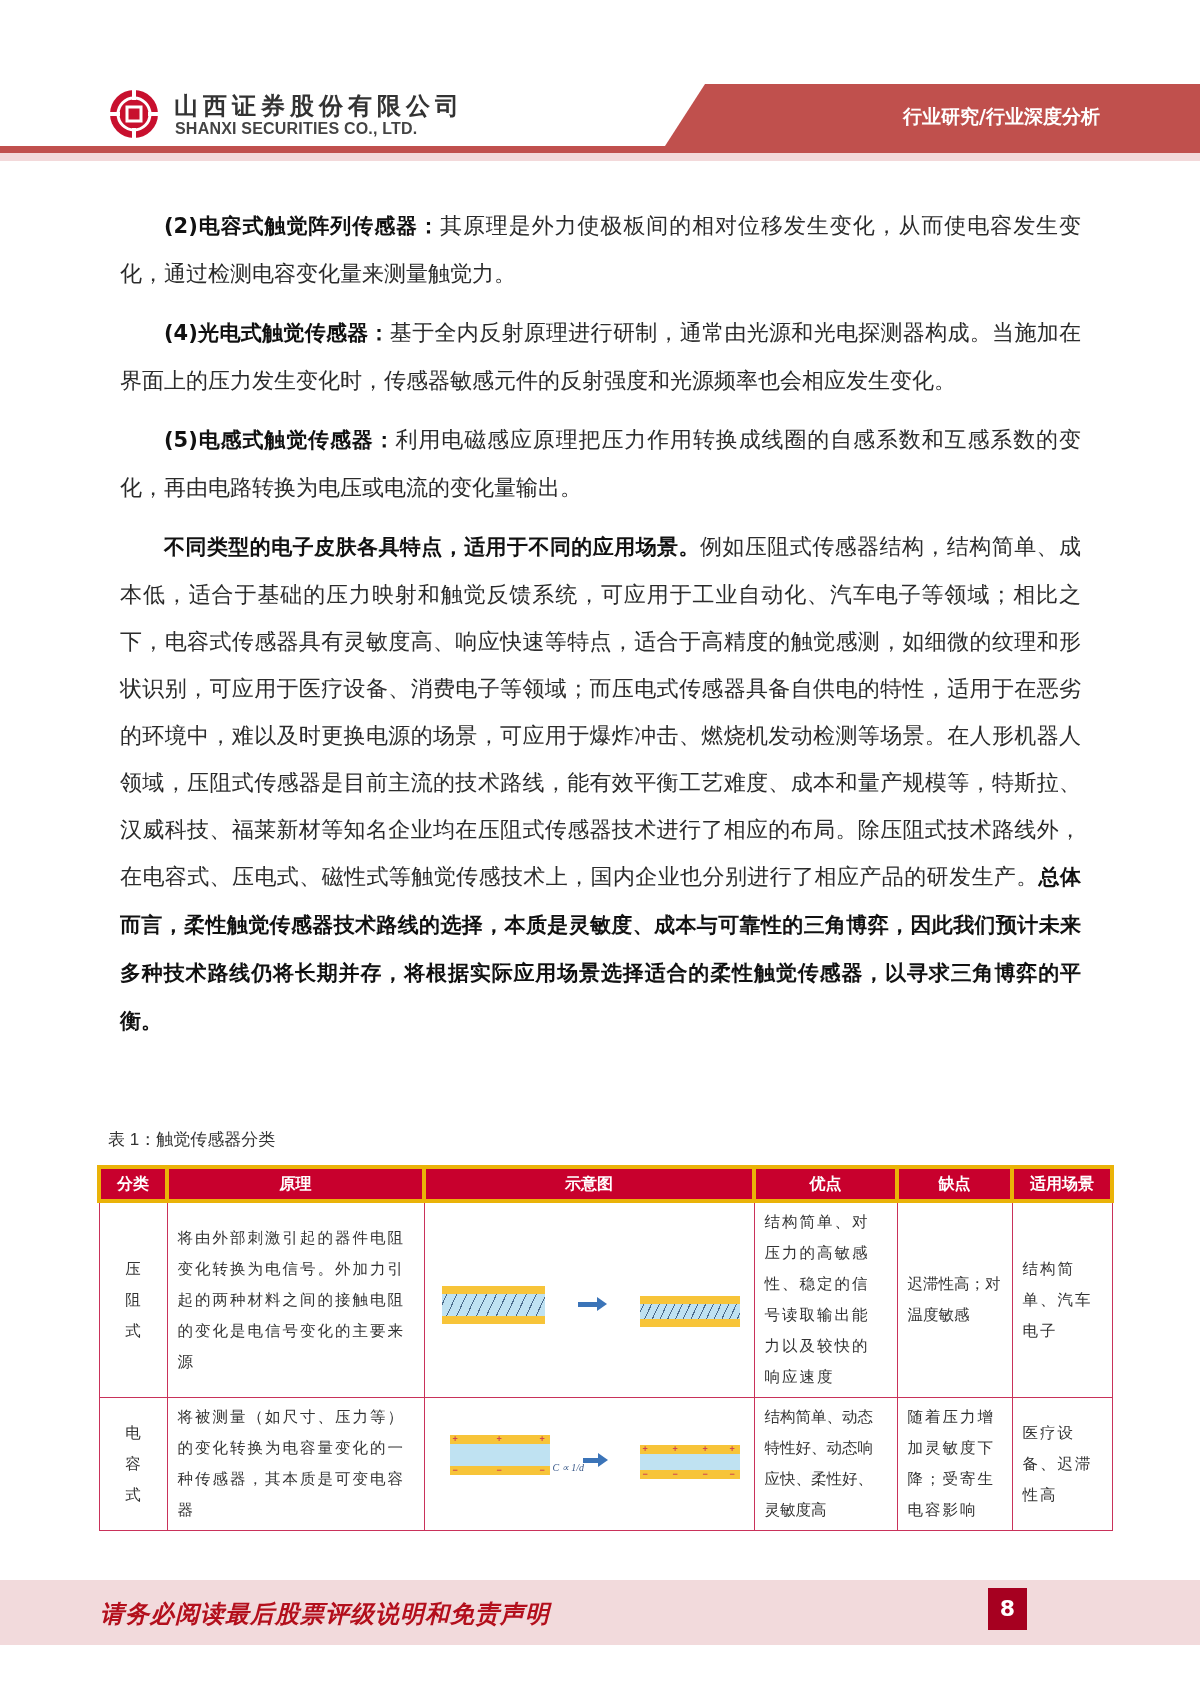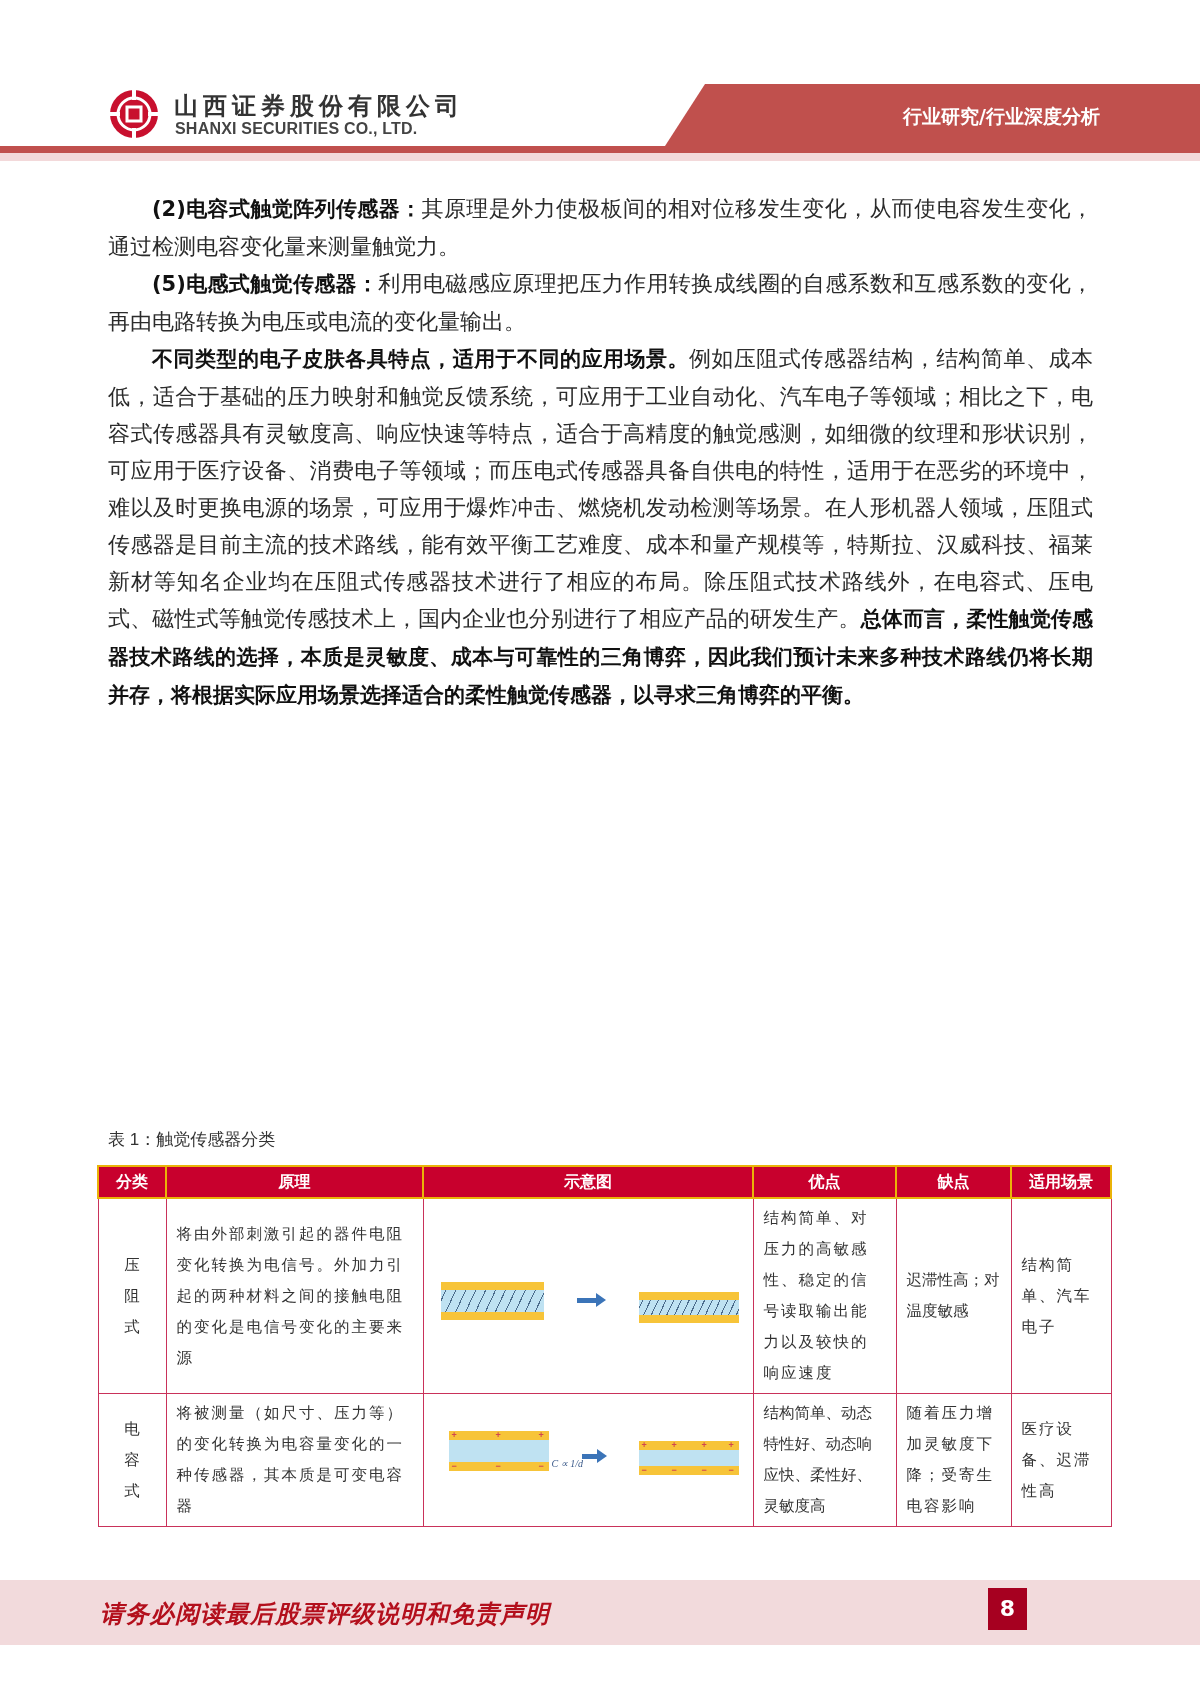--- a/index.html
+++ b/index.html
@@ -31,38 +31,38 @@
     position: absolute; right: 100px; top: 104px;
     font-family: "DejaVu Sans", sans-serif; font-weight: bold;
     font-size: 19px; color: #ffffff;
   }
   .header-rule { position: absolute; left: 0; top: 146px; width: 1200px; height: 7px; background: #c0504d; }
   .header-rule-shadow { position: absolute; left: 0; top: 153px; width: 1200px; height: 8px; background: #f3d9da; }
 
   
   .content { position: absolute; left: 108px; top: 190px; width: 985px; }
   .para {
-    font-size: 22px; line-height: 37px; margin: 0; text-align: justify;
+    font-size: 22px; line-height: 47px; margin: 12px; text-align: justify;
     text-indent: 44px; color: #2b2b2b;
   }
   .para b { font-weight: bold; color: #111; font-family: "DejaVu Sans", sans-serif; font-size: 21px; }
 
   
   .table-caption {
     position: absolute; left: 108px; top: 1128px;
     font-family: Liberation Sans, sans-serif; font-size: 17px; color: #333;
   }
   table.sensor-table {
     position: absolute; left: 97px; top: 1165px; width: 1013px;
     border-collapse: collapse; table-layout: fixed;
     font-family: "DejaVu Sans", sans-serif; font-size: 15.5px; color: #333;
   }
   .sensor-table th {
     background: #c8002d; color: #fff; font-weight: bold; font-size: 16px;
-    height: 30px; padding: 0; border: 2px solid #eab308; text-align: center;
+    height: 30px; padding: 0; border: 4px solid #eab308; text-align: center;
   }
   .sensor-table td {
     border: 1.5px solid #c9325a; vertical-align: middle; padding: 4px 10px;
     line-height: 31px;
   }
   .sensor-table td.cat { text-align: center; line-height: 31px; }
   .cat span { display: block; }
   .sensor-table td.diagram { padding: 0; }
   .sensor-table td.spaced { letter-spacing: 2px; }
 
@@ -105,20 +105,21 @@
   <div class="company-cn">山西证券股份有限公司</div>
   <div class="company-en">SHANXI SECURITIES CO., LTD.</div>
   <div class="header-band"></div>
   <div class="header-band-text">行业研究/行业深度分析</div>
   <div class="header-rule"></div>
   <div class="header-rule-shadow"></div>
 </div>
 
 <div class="content">
   <p class="para"><b>(2)电容式触觉阵列传感器：</b><span>其原理是外力使极板间的相对位移发生变化，从而使电容发生变化，通过检测电容变化量来测量触觉力。</span></p>
+  <p class="para"><b>(4)光电式触觉传感器：</b><span>基于全内反射原理进行研制，通常由光源和光电探测器构成。当施加在界面上的压力发生变化时，传感器敏感元件的反射强度和光源频率也会相应发生变化。</span></p>
   <p class="para"><b>(5)电感式触觉传感器：</b><span>利用电磁感应原理把压力作用转换成线圈的自感系数和互感系数的变化，再由电路转换为电压或电流的变化量输出。</span></p>
   <p class="para"><b>不同类型的电子皮肤各具特点，适用于不同的应用场景。</b><span>例如压阻式传感器结构，结构简单、成本低，适合于基础的压力映射和触觉反馈系统，可应用于工业自动化、汽车电子等领域；相比之下，电容式传感器具有灵敏度高、响应快速等特点，适合于高精度的触觉感测，如细微的纹理和形状识别，可应用于医疗设备、消费电子等领域；而压电式传感器具备自供电的特性，适用于在恶劣的环境中，难以及时更换电源的场景，可应用于爆炸冲击、燃烧机发动检测等场景。在人形机器人领域，压阻式传感器是目前主流的技术路线，能有效平衡工艺难度、成本和量产规模等，特斯拉、汉威科技、福莱新材等知名企业均在压阻式传感器技术进行了相应的布局。除压阻式技术路线外，在电容式、压电式、磁性式等触觉传感技术上，国内企业也分别进行了相应产品的研发生产。</span><b>总体而言，柔性触觉传感器技术路线的选择，本质是灵敏度、成本与可靠性的三角博弈，因此我们预计未来多种技术路线仍将长期并存，将根据实际应用场景选择适合的柔性触觉传感器，以寻求三角博弈的平衡。</b></p>
 </div>
 
 <div class="table-caption">表 1：触觉传感器分类</div>
 
 <table class="sensor-table">
   <colgroup>
     <col style="width:68px">
       <col style="width:257px">

